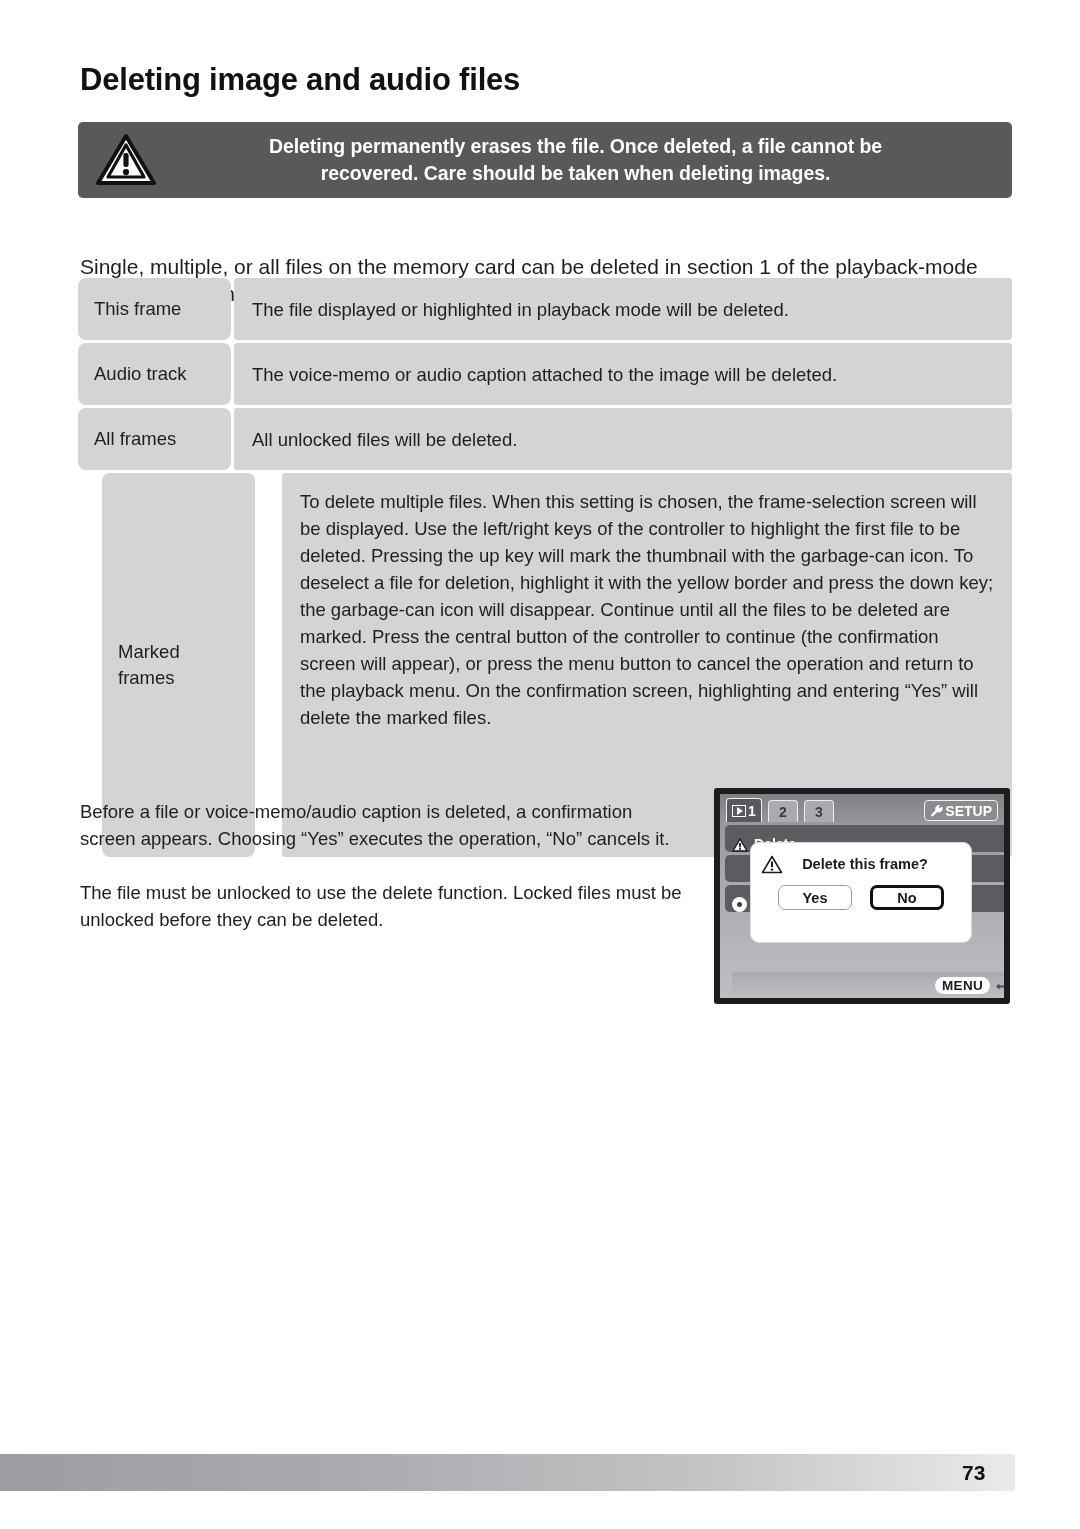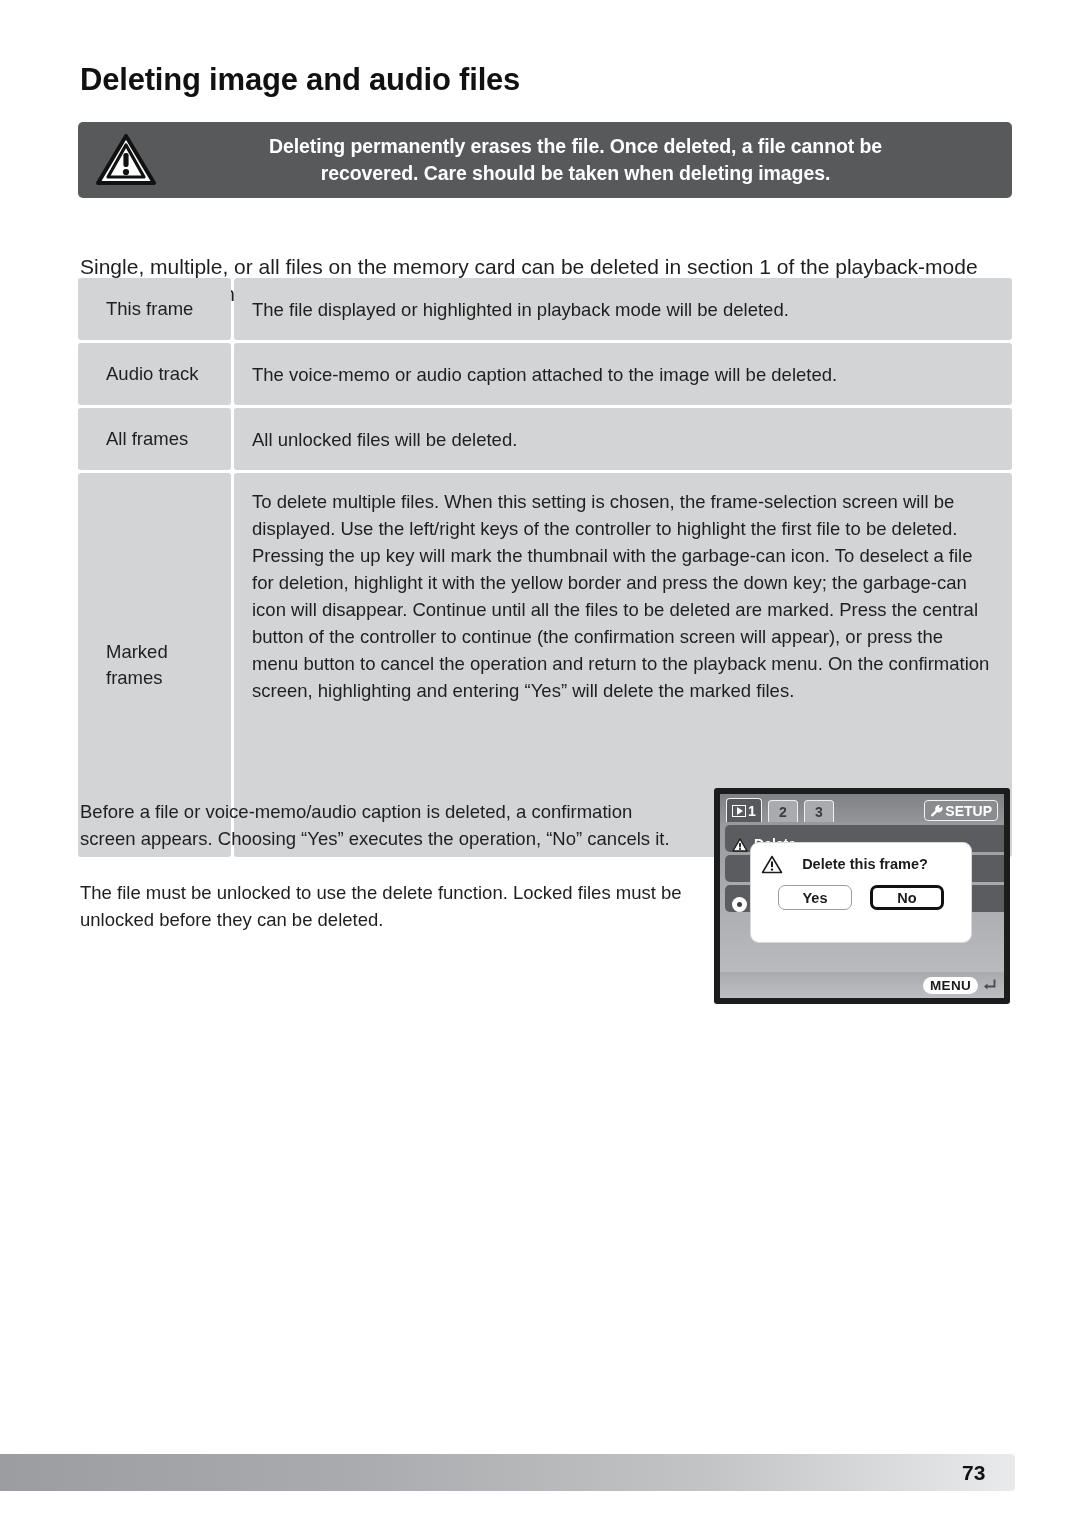--- a/index.html
+++ b/index.html
@@ -83,38 +83,39 @@
     gap: 3px;
     margin-bottom: 3px;
   }
   .cell {
     background: #d3d4d5;
     border-radius: 3px;
     box-sizing: border-box;
   }
   .cell-label {
     flex: 0 0 153px;
-    padding: 0 28px;
+    padding: 0 16px;
     display: flex;
     align-items: center;
     font-size: 18.5px;
     line-height: 26px;
     color: #1f1f1f;
+    border-radius: 8px;
   }
   .cell-desc {
     flex: 1 1 auto;
     padding: 0 18px;
     display: flex;
     align-items: center;
     font-size: 18.5px;
     line-height: 27px;
     color: #1f1f1f;
   }
   .row-short .cell { height: 62px; }
-  .row-tall .cell { height: 384px; }
+  .row-tall .cell { height: 384px; margin-left: 24px; }
   .row-tall .cell-desc {
     align-items: flex-start;
     padding-top: 15px;
   }
   .desc-block { width: 100%; }
 
   
   .bottom-text {
     position: absolute;
     left: 80px;
@@ -304,21 +305,21 @@
     font-weight: bold;
     color: #1b1b1b;
     background: #ffffff;
     box-sizing: border-box;
   }
   .dlg-btn.unselected { border: 1.6px solid #9a9c9f; }
   .dlg-btn.selected { border: 3px solid #111111; }
   
   .screen-bottom {
     position: absolute;
-    left: 0;
+    left: 12px;
     bottom: 0;
     width: 100%;
     height: 26px;
     background: linear-gradient(180deg, #a9abae 0%, #bcbec1 100%);
     display: flex;
     align-items: center;
     justify-content: flex-end;
     padding-right: 7px;
     box-sizing: border-box;
   }

